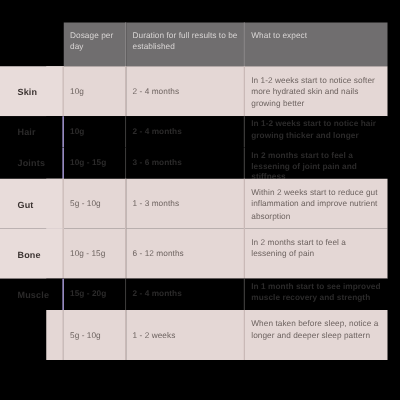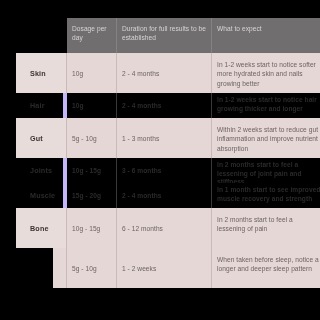--- a/index.html
+++ b/index.html
@@ -6,21 +6,21 @@
   * { box-sizing: border-box; margin: 0; padding: 0; }
 
   html, body {
     width: 320px;
     height: 320px;
     background: #000000;
     overflow: hidden;
     font-family: "Liberation Sans", sans-serif;
   }
 
-  #page { position: relative; width: 288px; height: 320px; background: #000000; margin-left: 16px; }
+  #page { position: relative; width: 288px; height: 320px; background: #000000; }
 
   .table { position: absolute; left: 37px; top: 18px; width: 273px; }
 
   .row { display: flex; width: 273px; position: relative; }
 
   
   .c-label    { width: 14px;  flex: 0 0 14px; }
   .c-dosage   { width: 50px;  flex: 0 0 50px; }
   .c-duration { width: 95px;  flex: 0 0 95px; }
   .c-expect   { width: 114px; flex: 0 0 114px; }
@@ -87,21 +87,21 @@
     display: flex;
     align-items: center;
     font-size: 6.6px;
     line-height: 1.3;
     font-weight: bold;
     border-right: 1px solid #3a3938;
   }
   .row-dark .c-expect { border-right: none; align-items: flex-start; padding-top: 3px; font-weight: bold; }
   .row-dark .label-tab {
     background: #000000;
-    border-right: 4px solid #c4b5fd;
+    border-right: 1px solid #c4b5fd;
     color: #2b2a2a;
   }
 </style>
 </head>
 <body>
 
 <div id="page">
 
   <div class="table">
 
@@ -121,50 +121,50 @@
     </div>
 
     <div class="row row-dark">
       <div class="label-tab">Hair</div>
       <div class="cell c-label"></div>
       <div class="cell c-dosage">10g</div>
       <div class="cell c-duration">2 - 4 months</div>
       <div class="cell c-expect">In 1-2 weeks start to notice hair growing thicker and longer</div>
     </div>
 
+    <div class="row row-dark">
+      <div class="label-tab">Joints</div>
+      <div class="cell c-label"></div>
+      <div class="cell c-dosage">10g - 15g</div>
+      <div class="cell c-duration">3 - 6 months</div>
+      <div class="cell c-expect">In 2 months start to feel a lessening of joint pain and stiffness</div>
+    </div>
+
     <div class="row row-pink">
       <div class="label-tab">Gut</div>
       <div class="cell c-label"></div>
       <div class="cell c-dosage">5g - 10g</div>
       <div class="cell c-duration">1 - 3 months</div>
       <div class="cell c-expect">Within 2 weeks start to reduce gut inflammation and improve nutrient absorption</div>
     </div>
 
-    <div class="row row-dark">
-      <div class="label-tab">Joints</div>
+    <div class="row row-pink">
+      <div class="label-tab">Bone</div>
       <div class="cell c-label"></div>
       <div class="cell c-dosage">10g - 15g</div>
-      <div class="cell c-duration">3 - 6 months</div>
-      <div class="cell c-expect">In 2 months start to feel a lessening of joint pain and stiffness</div>
+      <div class="cell c-duration">6 - 12 months</div>
+      <div class="cell c-expect">In 2 months start to feel a lessening of pain</div>
     </div>
 
     <div class="row row-dark">
       <div class="label-tab">Muscle</div>
       <div class="cell c-label"></div>
       <div class="cell c-dosage">15g - 20g</div>
       <div class="cell c-duration">2 - 4 months</div>
       <div class="cell c-expect">In 1 month start to see improved muscle recovery and strength</div>
-    </div>
-
-    <div class="row row-pink">
-      <div class="label-tab">Bone</div>
-      <div class="cell c-label"></div>
-      <div class="cell c-dosage">10g - 15g</div>
-      <div class="cell c-duration">6 - 12 months</div>
-      <div class="cell c-expect">In 2 months start to feel a lessening of pain</div>
     </div>
 
     <div class="row row-pink">
       <div class="cell c-label"></div>
       <div class="cell c-dosage">5g - 10g</div>
       <div class="cell c-duration">1 - 2 weeks</div>
       <div class="cell c-expect">When taken before sleep, notice a longer and deeper sleep pattern</div>
     </div>
 
   </div>

